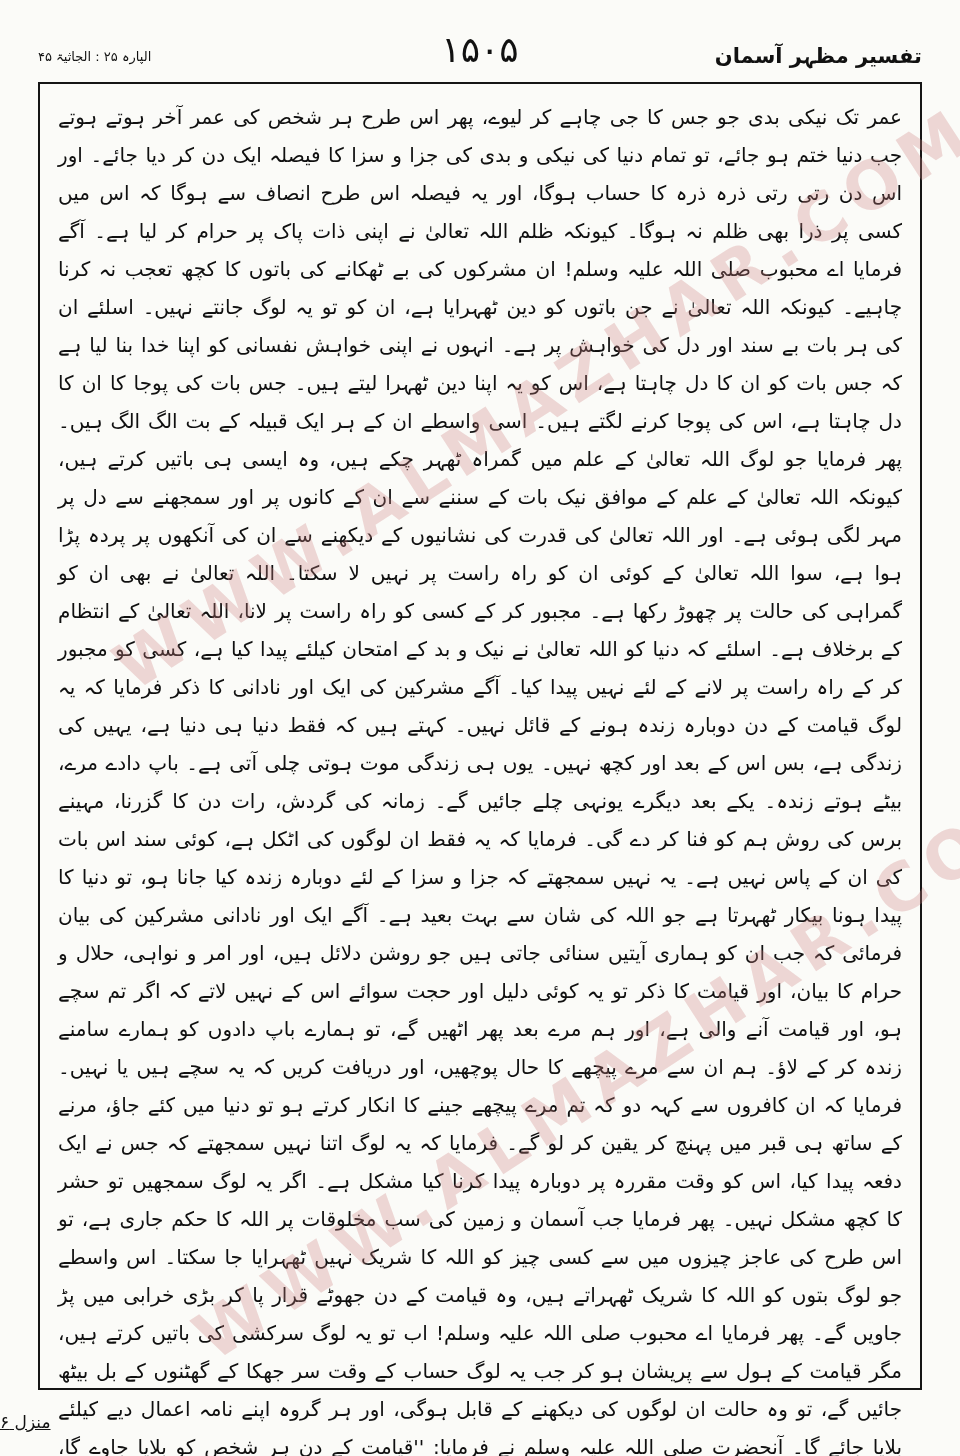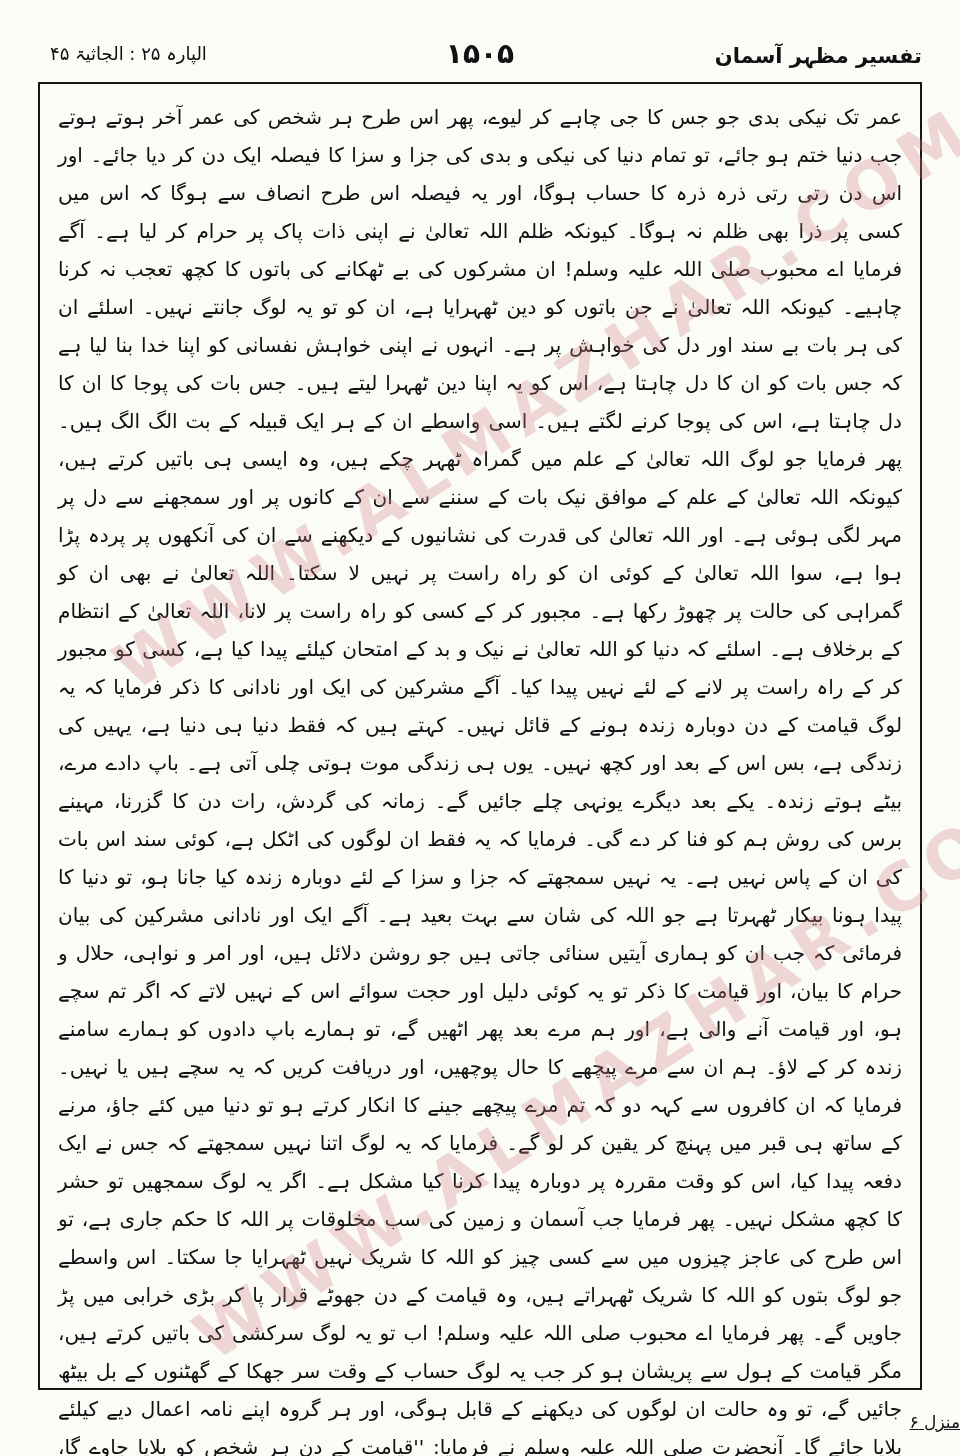--- a/index.html
+++ b/index.html
@@ -28,30 +28,30 @@
     right: 0;
     bottom: 2px;
     font-size: 21px;
     font-weight: bold;
   }
   .header-page-number {
     position: absolute;
     left: 50%;
     transform: translateX(-50%);
     bottom: 0;
-    font-size: 28px;
-    font-weight: bold;
+    font-size: 36px;
+    font-weight: normal;
     letter-spacing: 2px;
     margin-top: 44px;
   }
   .header-reference {
     position: absolute;
-    left: 12px;
+    left: 0;
     bottom: 6px;
-    font-size: 18px;
+    font-size: 13px;
   }
   .text-frame {
     position: absolute;
     top: 82px;
     left: 38px;
     right: 38px;
     bottom: 66px;
     border: 2px solid #151515;
     box-sizing: border-box;
     padding: 14px 18px 10px 18px;
@@ -77,21 +77,21 @@
     z-index: 5;
     font-family: "DejaVu Sans", sans-serif;
   }
   .watermark-1 { top: 360px; left: 40px; }
   .watermark-2 { top: 1030px; left: 120px; }
   .page-footer {
     position: absolute;
     bottom: 24px;
     left: 0;
     width: 100%;
-    text-align: right;
+    text-align: left;
     font-size: 17px;
     direction: rtl;
     text-decoration: underline;
   }
 </style>
 </head>
 <body>
 
 <header class="page-header">
   <span class="header-title">تفسیر مظہر آسمان</span>

